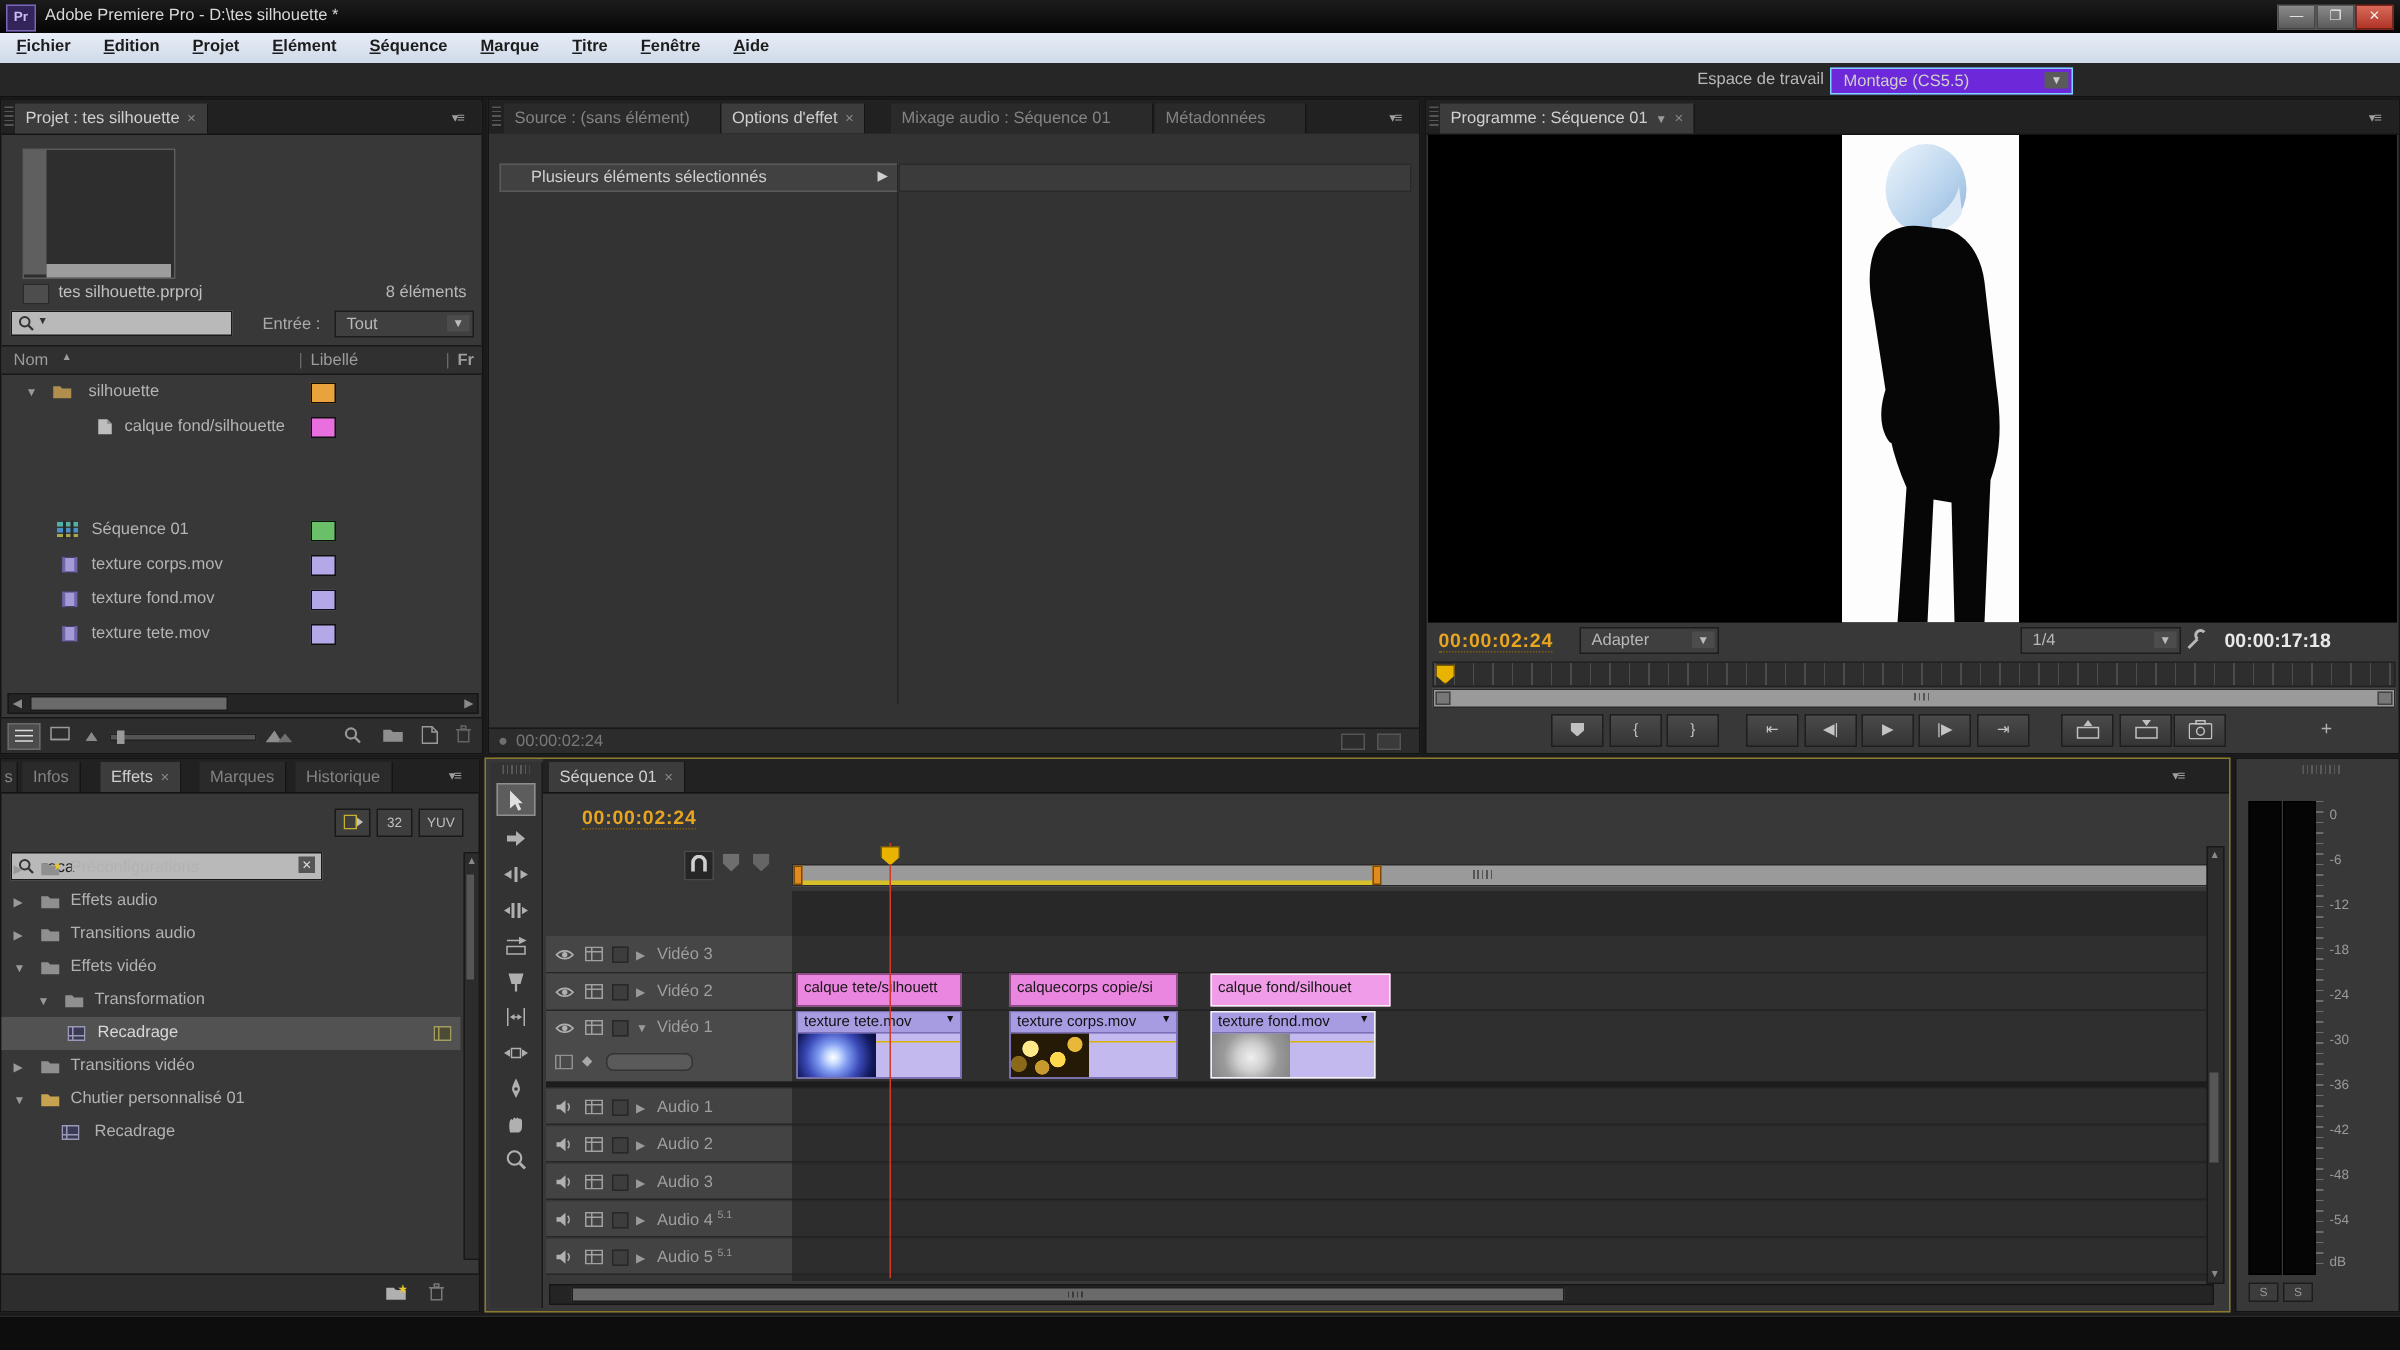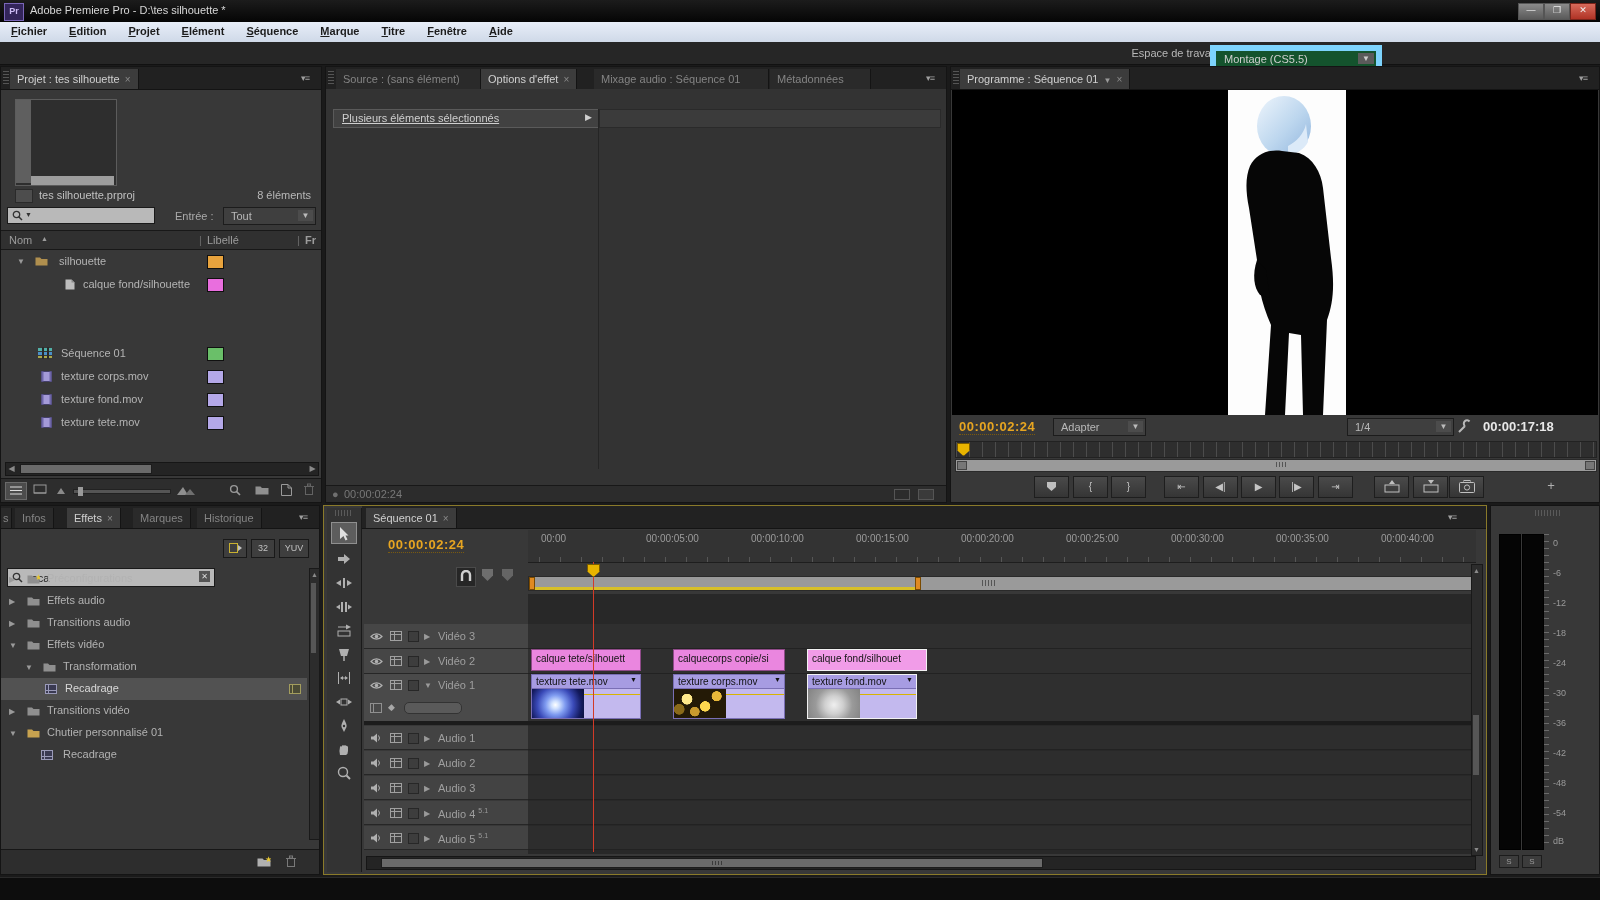--- a/index.html
+++ b/index.html
@@ -10,21 +10,21 @@
   .titlebar{left:0;top:0;width:1600px;height:22px;background:linear-gradient(#1c1c1c,#050505);color:#d8d8d8;}
   .pr-badge{left:4px;top:3px;width:18px;height:16px;background:#33255a;border:1px solid #7a66b8;color:#cdbcf4;font-size:9px;font-weight:bold;text-align:center;line-height:15px;}
   .title-text{left:30px;top:4px;white-space:nowrap;}
   .winbtn{top:3px;width:24px;height:15px;border:1px solid #555;background:linear-gradient(#8a8a8a,#5a5a5a);color:#eee;font-size:9px;text-align:center;line-height:13px;}
   .winbtn.close{background:linear-gradient(#d86a5a,#b03326);border-color:#7a241a;}
   .menubar{left:0;top:22px;width:1600px;height:20px;background:linear-gradient(#e8eef8,#cfd9e8);border-bottom:1px solid #8a93a3;color:#1c1c1c;}
   .menu-item{display:inline-block;padding:3px 11px 0 11px;height:17px;font-weight:bold;}
   .menu-item::first-letter{text-decoration:underline;}
   .wsbar{left:0;top:42px;width:1600px;height:22px;background:#262626;border-bottom:1px solid #111;}
   .ws-label{right:378px;top:5px;color:#b8b8b8;}
-  .ws-dd{right:218px;top:3px;width:152px;height:16px;background:#14532d;border:6px solid #7dd3fc;color:#cfcfcf;line-height:16px;padding-left:8px;}
+  .ws-dd{right:218px;top:3px;width:152px;height:16px;background:#6d28d9;border:1px solid #7dd3fc;color:#cfcfcf;line-height:16px;padding-left:8px;}
   .ws-dd .dda{position:absolute;right:2px;top:2px;width:16px;height:11px;background:#5a5a5a;color:#ccc;font-size:8px;text-align:center;line-height:11px;}
   
   .panel{position:absolute;background:#383838;border:1px solid #141414;box-sizing:border-box;}
   .tabbar{position:absolute;left:0;top:0;right:0;height:22px;background:#212121;border-bottom:1px solid #141414;}
   .grip{position:absolute;width:6px;height:14px;top:4px;background:repeating-linear-gradient(#555 0 1px,transparent 1px 3px);}
   .tab{position:absolute;top:2px;height:20px;line-height:20px;padding:0 7px;background:#2a2a2a;color:#848484;white-space:nowrap;border-right:1px solid #141414;}
   .tab.on{background:#3c3c3c;color:#d0d0d0;}
   .tab .x{color:#8a8a8a;margin-left:5px;font-size:10px;}
   .tab .dda{font-size:8px;color:#9a9a9a;margin-left:5px;}
   .pmenu{position:absolute;top:5px;width:20px;height:12px;color:#9f9f9f;font-size:9px;letter-spacing:-1px;text-align:center;line-height:12px;}
@@ -257,21 +257,21 @@
       <span class="grip" style="left:2px;"></span>
       <span class="tab" style="left:10px;width:130px;">Source : (sans élément)</span>
       <span class="tab on" style="left:155px;"><span>Options d'effet</span><span class="x">×</span></span>
       <span class="tab" style="left:268px;width:160px;">Mixage audio : Séquence 01</span>
       <span class="tab" style="left:444px;width:86px;">Métadonnées</span>
       <span class="pmenu" style="right:6px;">▾≡</span>
     </div>
 
     <div class="p" style="left:0;top:22px;width:620px;height:398px;background:#333;">
       <div class="p hdrcell" style="left:7px;top:20px;width:264px;height:17px;">
-        <span style="position:absolute;left:8px;top:2px;text-decoration:underline;">Plusieurs éléments sélectionnés</span>
+        <span style="position:absolute;left:20px;top:2px;">Plusieurs éléments sélectionnés</span>
         <span style="position:absolute;right:6px;top:2px;font-size:9px;color:#cfcfcf;">▶</span>
       </div>
       <div class="p" style="left:272px;top:20px;width:1px;height:360px;background:#252525;"></div>
       <div class="p" style="left:273px;top:20px;width:340px;height:17px;background:#3b3b3b;border:1px solid #2a2a2a;"></div>
     </div>
     <div class="statusbar">
       <span style="position:absolute;left:6px;top:2px;color:#6f6f6f;">●</span>
       <span style="position:absolute;left:18px;top:2px;">00:00:02:24</span>
       <span style="position:absolute;right:36px;top:3px;width:14px;height:9px;border:1px solid #555;"></span>
       <span style="position:absolute;right:12px;top:3px;width:14px;height:9px;border:1px solid #555;background:#3a3a3a;"></span>
@@ -539,32 +539,20 @@
           </svg>
         </div>
     </div>
 
     <div class="p" style="left:38px;top:0;right:0;height:22px;background:#222;border-bottom:1px solid #141414;">
       <span class="tab on" style="left:4px;"><span>Séquence 01</span><span class="x">×</span></span>
       <span class="pmenu" style="right:24px;">▾≡</span>
     </div>
 
     <span class="p tc-orange" style="left:64px;top:31px;">00:00:02:24</span>
-    <div class="p" style="left:204px;top:24px;width:948px;height:32px;background:#333;border-bottom:1px solid #1e1e1e;">
-      <span class="rlabel" style="left:13px;">00:00</span>
-      <span class="rlabel" style="left:118px;">00:00:05:00</span>
-      <span class="rlabel" style="left:223px;">00:00:10:00</span>
-      <span class="rlabel" style="left:328px;">00:00:15:00</span>
-      <span class="rlabel" style="left:433px;">00:00:20:00</span>
-      <span class="rlabel" style="left:538px;">00:00:25:00</span>
-      <span class="rlabel" style="left:643px;">00:00:30:00</span>
-      <span class="rlabel" style="left:748px;">00:00:35:00</span>
-      <span class="rlabel" style="left:853px;">00:00:40:00</span>
-      <div style="position:absolute;left:11px;right:0;bottom:0;height:5px;background:repeating-linear-gradient(90deg,#565656 0 1px,transparent 1px 21px);"></div>
-    </div>
 
     <div class="p" style="left:132px;top:61px;width:18px;height:18px;background:#262626;border:1px solid #4a4a4a;">
         <svg width="12" height="12" style="margin:2px auto;">
           <path d="M2 11 V5 a4 4 0 0 1 8 0 V11" stroke="#cfcfcf" stroke-width="2.4" fill="none"></path>
         </svg>
       </div>
     <span class="p" style="left:158px;top:63px;width:11px;height:12px;opacity:0.55;background:#9a9a9a;clip-path:polygon(0 0,100% 0,100% 55%,50% 100%,0 55%);"></span>
     <span class="p" style="left:178px;top:63px;width:11px;height:12px;opacity:0.55;background:#8a8a8a;clip-path:polygon(0 0,100% 0,100% 55%,50% 100%,0 55%);"></span>
 
     <div class="p lightbar" style="left:204px;top:70px;width:948px;height:13px;">

